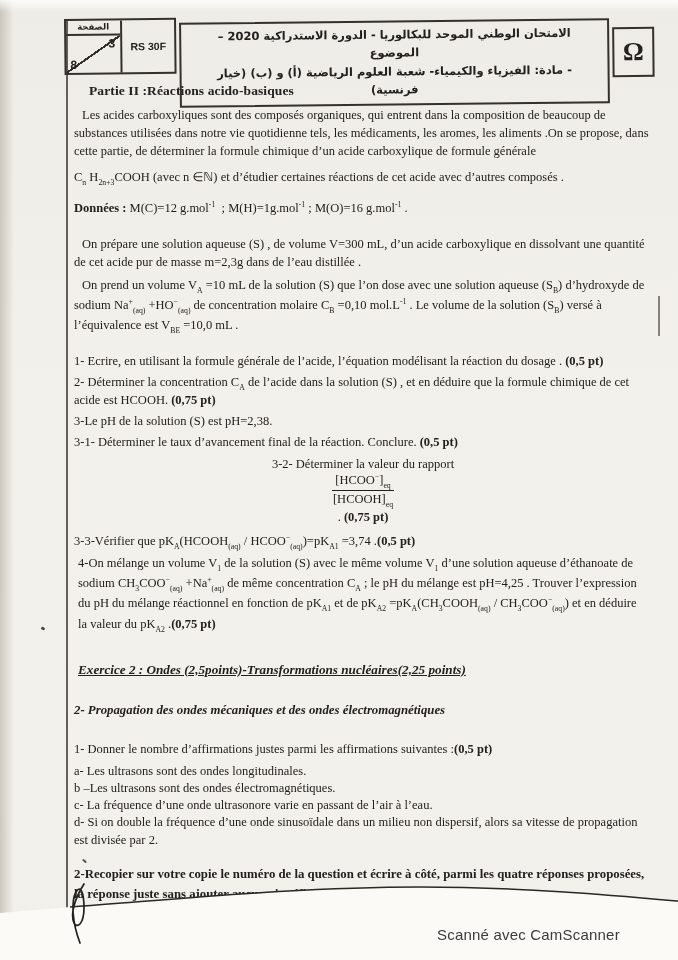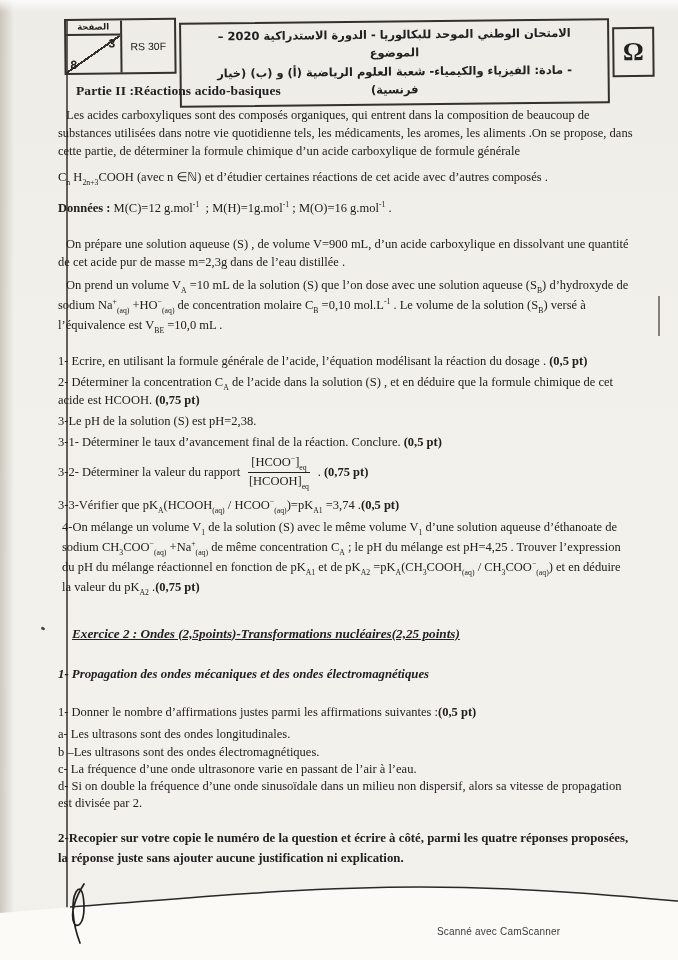--- a/index.html
+++ b/index.html
@@ -21,59 +21,59 @@
     transform:rotate(-0.6deg);transform-origin:left top;}
   .htable{display:flex;border:2px solid #33302d;background:transparent;height:56px;box-sizing:border-box;}
   .hcol1{width:54px;display:flex;flex-direction:column;}
   .hword{height:13px;border-bottom:2px solid #33302d;font-family:"DejaVu Sans",sans-serif;
     font-size:8.5px;font-weight:bold;text-align:center;line-height:13px;direction:rtl;}
   .hdiag{position:relative;flex:1;
     background:linear-gradient(to bottom right,transparent calc(50% - 1px),#33302d calc(50% - 1px),#33302d calc(50% + 1px),transparent calc(50% + 1px));}
   .hdiag .n3{position:absolute;top:1px;right:5px;font-family:"Liberation Sans",sans-serif;font-weight:bold;font-size:12px;}
   .hdiag .n8{position:absolute;bottom:1px;left:4px;font-family:"Liberation Sans",sans-serif;font-weight:bold;font-size:12px;}
   .hcol2{width:52px;border-left:2px solid #33302d;display:flex;align-items:center;justify-content:center;
-    font-family:"Liberation Sans",sans-serif;font-weight:normal;font-size:10.5px;}
+    font-family:"Liberation Sans",sans-serif;font-weight:bold;font-size:10.5px;}
   .hcenter{flex:1;margin-left:3px;margin-top:5px;border:2px solid #33302d;box-sizing:border-box;
     padding:3px 10px 4px;direction:rtl;text-align:center;
     font-family:"DejaVu Sans",sans-serif;font-size:11.5px;font-weight:bold;line-height:1.6;}
   .homega{width:42px;height:50px;margin-left:3px;margin-top:14px;border:2px solid #33302d;box-sizing:border-box;
     display:flex;align-items:center;justify-content:center;font-size:26px;font-weight:bold;}
 
-  .ptitle{position:absolute;left:76px;top:83px;font-size:13.5px;font-weight:bold;letter-spacing:.1px;}
+  .ptitle{position:absolute;left:89px;top:83px;font-size:13.5px;font-weight:bold;letter-spacing:.1px;}
 
   
-  .content{position:absolute;left:58px;top:106px;width:578px;font-size:12.5px;line-height:1.45;}
+  .content{position:absolute;left:74px;top:106px;width:578px;font-size:12.5px;line-height:1.45;}
   .content sub,.content sup{font-size:.62em;line-height:0;}
   .content b{font-weight:bold;}
   .p{margin:0 0 8px;}
   .indent{text-indent:8px;}
   .formula-line{margin:2px 0 12px;}
   .donnees{margin:6px 0 18px;}
   .prep{margin:0 0 4px;}
   .prep2{line-height:1.62;margin:0 0 16px;}
   .q{margin:0 0 3px;}
-  .fracline{display:flex;align-items:center;margin:4px 0 6px;}
+  .fracline{display:flex;align-items:center;margin:4px 0 6px;flex-direction:column;}
   .frac{display:inline-flex;flex-direction:column;text-align:center;margin:0 8px;line-height:1.25;}
   .frac .num{border-bottom:1.5px solid #232020;padding:0 3px 1px;}
   .frac .den{padding-top:1px;}
   .q4{line-height:1.62;margin:0 4px 26px;}
-  .ex2title{font-weight:bold;font-style:italic;text-decoration:underline;font-size:13.2px;margin:0 14px 22px;}
+  .ex2title{font-weight:bold;font-style:italic;text-decoration:underline;font-size:13.2px;margin:0 4px 22px;}
   .ex2sec{font-weight:bold;font-style:italic;font-size:12.8px;margin:0 0 20px;}
   .ex2q1{margin:0 0 5px;}
   .aff{line-height:1.38;margin:0;}
   .ex2q2{font-weight:bold;line-height:1.55;margin:16px 0 0;font-size:12.8px;}
 
   
   .speck{position:absolute;background:#47423e;border-radius:50%;}
   .s1{left:41px;top:627px;width:4px;height:3px;transform:rotate(25deg);}
   .s2{left:82px;top:860px;width:5px;height:2px;transform:rotate(40deg);border-radius:2px;background:#5a544f;}
 
   .bottomsvg{position:absolute;left:0;top:850px;width:678px;height:110px;}
   .camscanner{position:absolute;left:437px;top:926px;font-family:"Liberation Sans",sans-serif;
-    font-size:10px;color:#3d3b3a;letter-spacing:.2px;}
+    font-size:15px;color:#3d3b3a;letter-spacing:.2px;}
 </style>
 </head>
 <body>
 
 <div id="page">
 
   <div class="left-rule"></div>
   <div class="right-rule"></div>
 
   <div class="header">
@@ -95,42 +95,42 @@
       <span>Ω</span>
     </div>
   </div>
 
   <div class="ptitle">Partie II :Réactions acido-basiques</div>
 
   <div class="content">
     <p class="p indent">Les acides carboxyliques sont des composés organiques, qui entrent dans la composition de beaucoup de substances utilisées dans notre vie quotidienne tels, les médicaments, les aromes, les aliments .On se propose, dans cette partie, de déterminer la formule chimique d’un acide carboxylique de formule générale</p>
     <p class="p formula-line">C<sub>n</sub> H<sub>2n+3</sub>COOH (avec n ∈ℕ) et d’étudier certaines réactions de cet acide avec d’autres composés .</p>
     <p class="p donnees"><b>Données :</b> M(C)=12 g.mol<sup>-1</sup> &nbsp;; M(H)=1g.mol<sup>-1</sup> ; M(O)=16 g.mol<sup>-1</sup> .</p>
-    <p class="p prep indent">On prépare une solution aqueuse (S) , de volume V=900 mL, d’un acide carboxylique en dissolvant une quantité de cet acide pur de masse m=2,3g dans de l’eau distillée .</p>
+    <p class="p prep indent">On prépare une solution aqueuse (S) , de volume V=300 mL, d’un acide carboxylique en dissolvant une quantité de cet acide pur de masse m=2,3g dans de l’eau distillée .</p>
     <p class="p prep2 indent">On prend un volume V<sub>A</sub> =10 mL de la solution (S) que l’on dose avec une solution aqueuse (S<sub>B</sub>) d’hydroxyde de sodium Na<sup>+</sup><sub>(aq)</sub> +HO<sup>−</sup><sub>(aq)</sub> de concentration molaire C<sub>B</sub> =0,10 mol.L<sup>-1</sup> . Le volume de la solution (S<sub>B</sub>) versé à l’équivalence est V<sub>BE</sub> =10,0 mL .</p>
 
     <p class="p q">1- Ecrire, en utilisant la formule générale de l’acide, l’équation modélisant la réaction du dosage . <b>(0,5 pt)</b></p>
     <p class="p q">2- Déterminer la concentration C<sub>A</sub> de l’acide dans la solution (S) , et en déduire que la formule chimique de cet acide est HCOOH. <b>(0,75 pt)</b></p>
     <p class="p q">3-Le pH de la solution (S) est pH=2,38.</p>
     <p class="p q">3-1- Déterminer le taux d’avancement final de la réaction. Conclure. <b>(0,5 pt)</b></p>
 
     <div class="fracline">
       <span>3-2- Déterminer la valeur du rapport</span>
       <span class="frac">
         <span class="num">[HCOO<sup>−</sup>]<sub>eq</sub></span>
         <span class="den">[HCOOH]<sub>eq</sub></span>
       </span>
       <span>. <b>(0,75 pt)</b></span>
     </div>
 
     <p class="p q">3-3-Vérifier que  pK<sub>A</sub>(HCOOH<sub>(aq)</sub> / HCOO<sup>−</sup><sub>(aq)</sub>)=pK<sub>A1</sub> =3,74 .<b>(0,5 pt)</b></p>
     <p class="p q4">4-On mélange un volume V<sub>1</sub>  de la solution (S) avec le même volume V<sub>1</sub>  d’une solution aqueuse d’éthanoate de sodium CH<sub>3</sub>COO<sup>−</sup><sub>(aq)</sub> +Na<sup>+</sup><sub>(aq)</sub>  de même concentration C<sub>A</sub> ; le pH du mélange est pH=4,25 . Trouver l’expression du pH du mélange réactionnel en fonction de pK<sub>A1</sub> et de pK<sub>A2</sub> =pK<sub>A</sub>(CH<sub>3</sub>COOH<sub>(aq)</sub> / CH<sub>3</sub>COO<sup>−</sup><sub>(aq)</sub>) et en déduire la valeur du pK<sub>A2</sub> .<b>(0,75 pt)</b></p>
 
     <p class="ex2title">Exercice 2 : Ondes (2,5points)-Transformations nucléaires(2,25 points)</p>
-    <p class="ex2sec">1-  Propagation des ondes mécaniques et des ondes électromagnétiques</p>
+    <p class="ex2sec">2-  Propagation des ondes mécaniques et des ondes électromagnétiques</p>
     <p class="p ex2q1">1- Donner le nombre d’affirmations justes parmi les affirmations suivantes :<b>(0,5 pt)</b></p>
     <p class="aff">a- Les ultrasons sont des ondes longitudinales.</p>
     <p class="aff">b –Les ultrasons sont des ondes électromagnétiques.</p>
     <p class="aff">c- La fréquence d’une onde ultrasonore  varie en passant de l’air à l’eau.</p>
     <p class="aff">d- Si on double la fréquence d’une onde sinusoïdale dans un milieu non dispersif, alors sa vitesse de propagation est divisée par 2.</p>
     <p class="ex2q2">2-Recopier sur votre copie le numéro de la question et écrire à côté, parmi les quatre réponses proposées, la réponse juste sans ajouter aucune justification ni explication.</p>
   </div>
 
   <div class="speck s1"></div>
   <div class="speck s2"></div>

